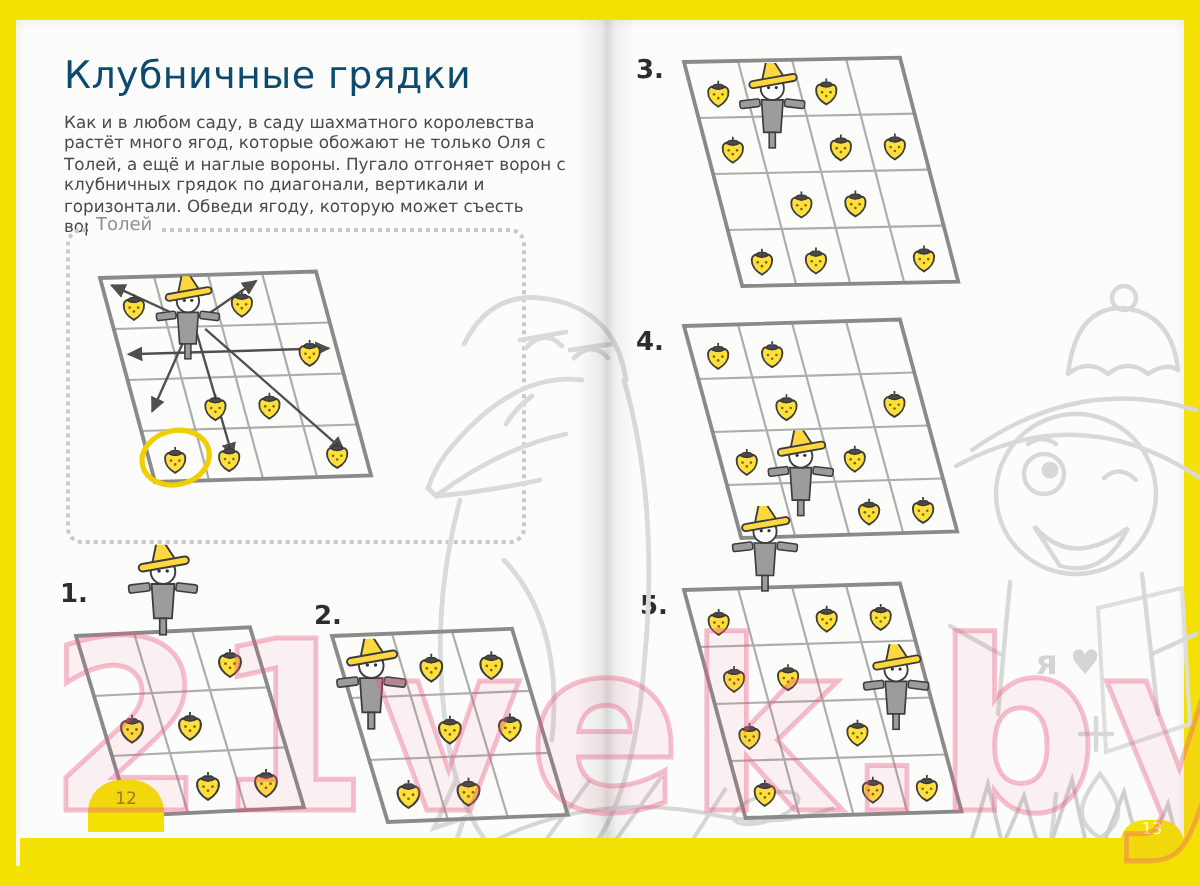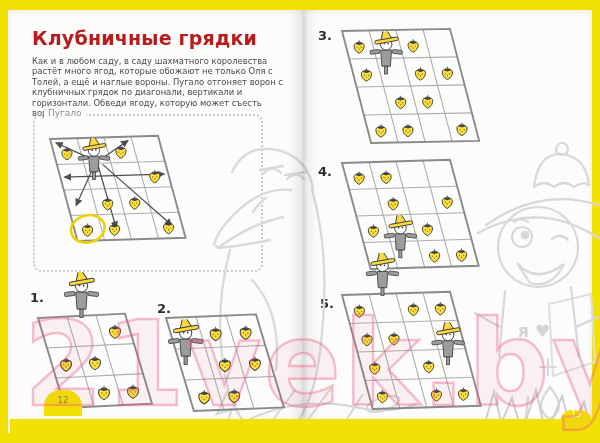--- a/index.html
+++ b/index.html
@@ -1,21 +1,21 @@
 <!DOCTYPE html>
 <html><head>
 <meta charset="utf-8">
 <style>
   html,body{margin:0;padding:0;background:#fff;}
   #stage{position:relative;width:600px;height:443px;overflow:hidden;
          font-family:"DejaVu Sans","Liberation Sans",sans-serif;background:#F3E103;}
   #spread{position:absolute;left:8px;top:10px;width:584px;height:423px;background:#fcfcfb;
           box-shadow:inset 0 0 6px rgba(0,0,0,0.08);}
   .sketch{position:absolute;pointer-events:none;}
-  #title{position:absolute;left:32px;top:27px;font-size:19px;font-weight:bold;color:#b91c1c;letter-spacing:0.2px;}
+  #title{position:absolute;left:32px;top:27px;font-size:19px;font-weight:normal;color:#0c4a6e;letter-spacing:0.2px;}
   #intro{position:absolute;left:32px;top:56px;width:264px;font-size:8.4px;line-height:10.4px;color:#4a4a4a;}
   #example-box{position:absolute;left:33px;top:114px;width:226px;height:154px;
                border:2px dotted #c9c9c9;border-radius:8px;}
   #example-label{position:absolute;left:44px;top:108px;background:#fcfcfb;padding:0 4px;
                  font-size:9px;color:#8f8f8f;}
   .plabel{position:absolute;font-size:13px;font-weight:bold;color:#2d2d2d;}
   .gridbox{position:absolute;}
   .gridbox svg{overflow:visible;display:block;}
   #watermark{position:absolute;left:24px;top:295px;width:572px;font-size:118px;font-weight:bold;
              letter-spacing:3px;white-space:nowrap;transform:scaleX(0.96);transform-origin:left top;
@@ -117,21 +117,21 @@
   <svg class="sketch" style="left:478px;top:386px;z-index:5" width="118" height="42">
     <g fill="none" stroke="#cfcfcf" stroke-width="2">
       <path d="M6,40 L16,6 L24,40 M22,40 L34,12 L42,40 M46,40 L58,4 L66,40 M72,40 L84,10 L92,40 M96,40 L106,16 L112,40"></path>
     </g>
   </svg>
 
   <div id="title">Клубничные грядки</div>
   <div id="intro">Как и в любом саду, в саду шахматного королевства растёт много ягод, которые обожают не только Оля с Толей, а ещё и наглые вороны. Пугало отгоняет ворон с клубничных грядок по диагонали, вертикали и горизонтали. Обведи ягоду, которую может съесть ворона.</div>
 
   <div id="example-box"></div>
-  <div id="example-label">Пугало</div>
+  <div id="example-label">Толей</div>
   <div class="gridbox" style="left:50px;top:139px;z-index:10">
       <svg width="138" height="104">
         <line x1="6.885000000000001" y1="25.5" x2="114.885" y2="22.26" stroke="#adadad" stroke-width="1.1"></line>
         <line x1="13.770000000000001" y1="51" x2="121.77" y2="47.76" stroke="#adadad" stroke-width="1.1"></line>
         <line x1="20.655" y1="76.5" x2="128.655" y2="73.26" stroke="#adadad" stroke-width="1.1"></line>
         <line x1="27" y1="-0.8099999999999999" x2="54.540000000000006" y2="101.19" stroke="#adadad" stroke-width="1.1"></line>
         <line x1="54" y1="-1.6199999999999999" x2="81.54" y2="100.38" stroke="#adadad" stroke-width="1.1"></line>
         <line x1="81" y1="-2.4299999999999997" x2="108.54" y2="99.57" stroke="#adadad" stroke-width="1.1"></line>
         <path d="M0,0 L108,-3.2399999999999998 L135.54,98.76 L27.540000000000003,102 Z" fill="none" stroke="#8a8a8a" stroke-width="1.9"></path>
         <line x1="39.1203" y1="18.8775" x2="5.8927499999999995" y2="3.6792" stroke="#4f4f4f" stroke-width="1.2" marker-end="url(#ah)"></line>

